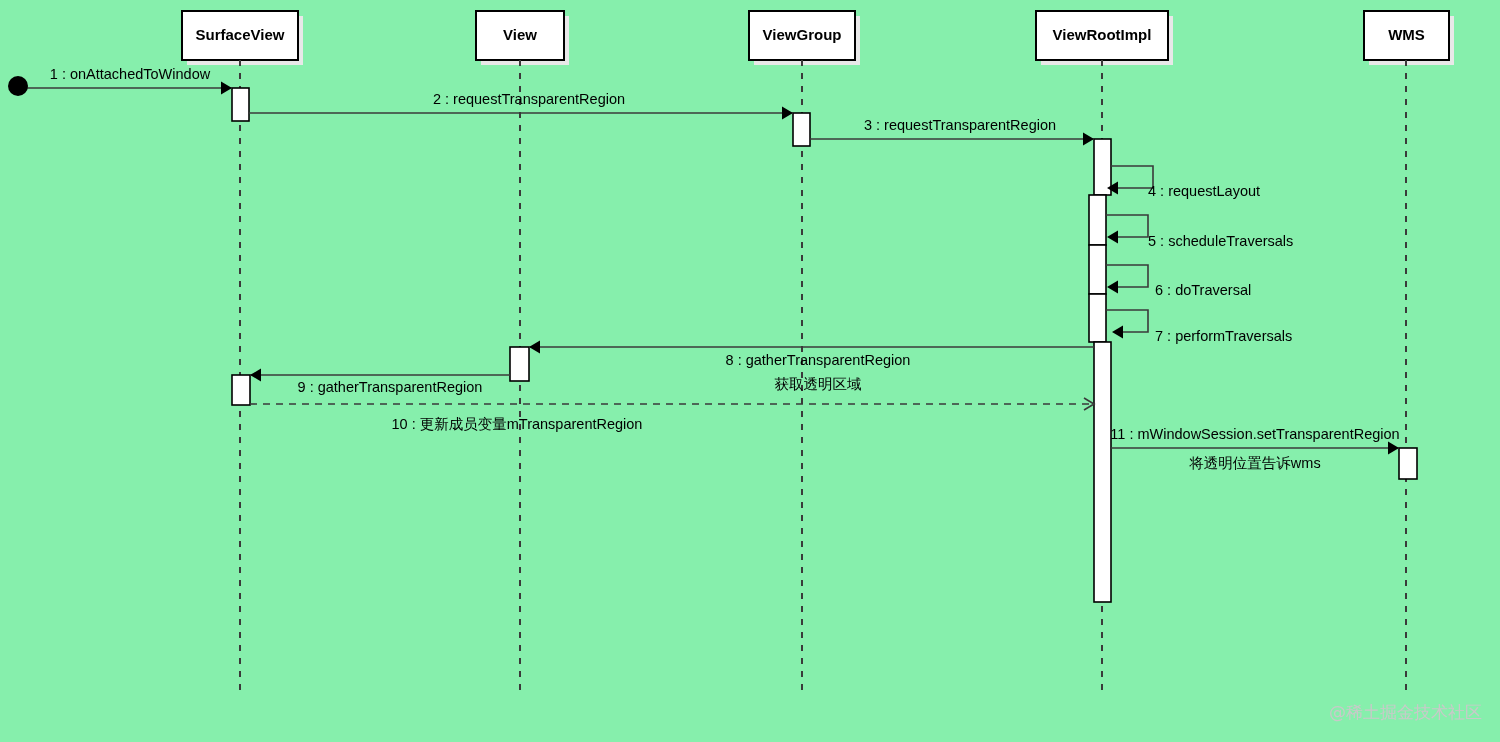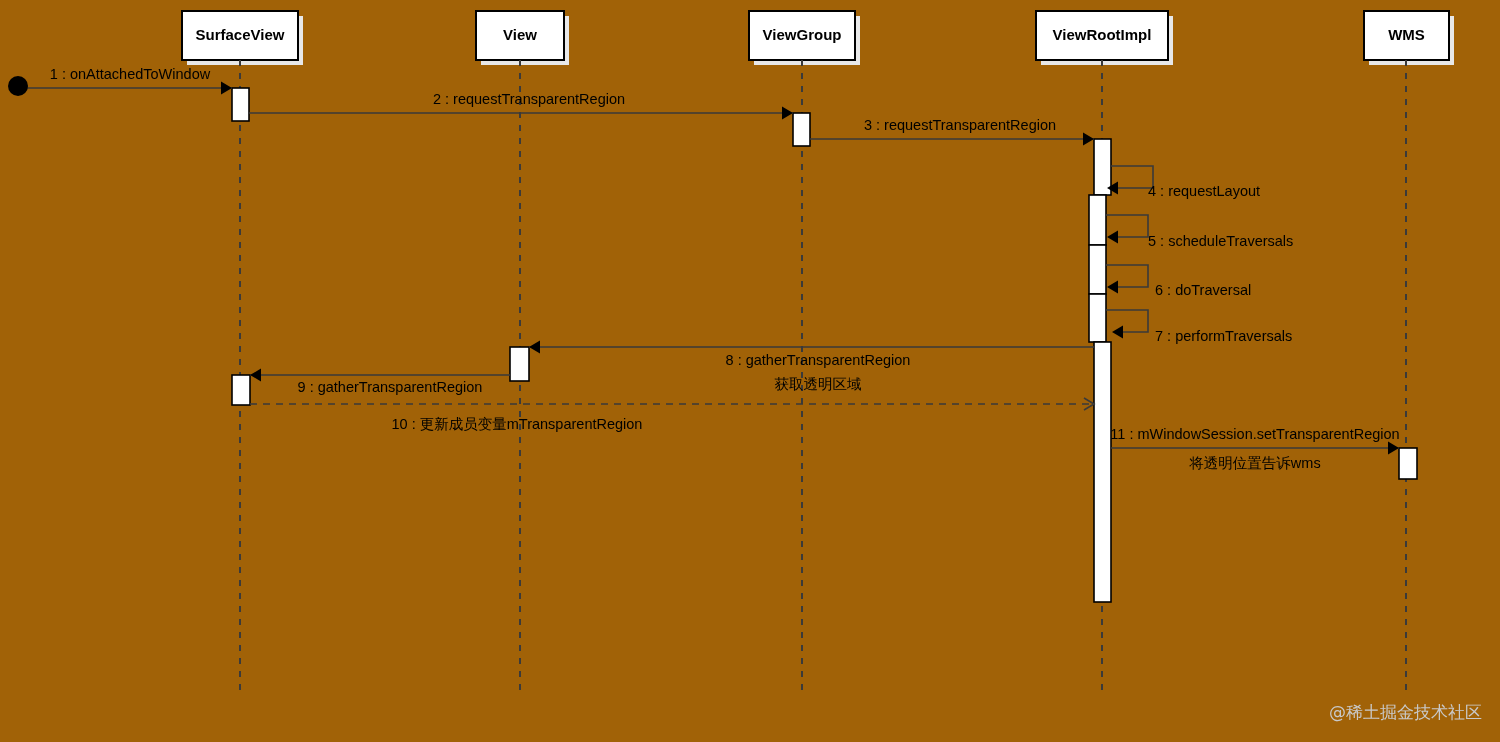--- a/index.html
+++ b/index.html
@@ -8,21 +8,21 @@
     padding: 0;
     background: #ffffff;
   }
   body {
     font-family: "Liberation Sans", "DejaVu Sans", sans-serif;
   }
   #canvas {
     position: relative;
     width: 1500px;
     height: 742px;
-    background: #a16207;
+    background: #86efac;
     overflow: hidden;
   }
   svg#diagram {
     position: absolute;
     left: 0;
     top: 0;
     width: 1500px;
     height: 742px;
   }
   .lifeline-box {

